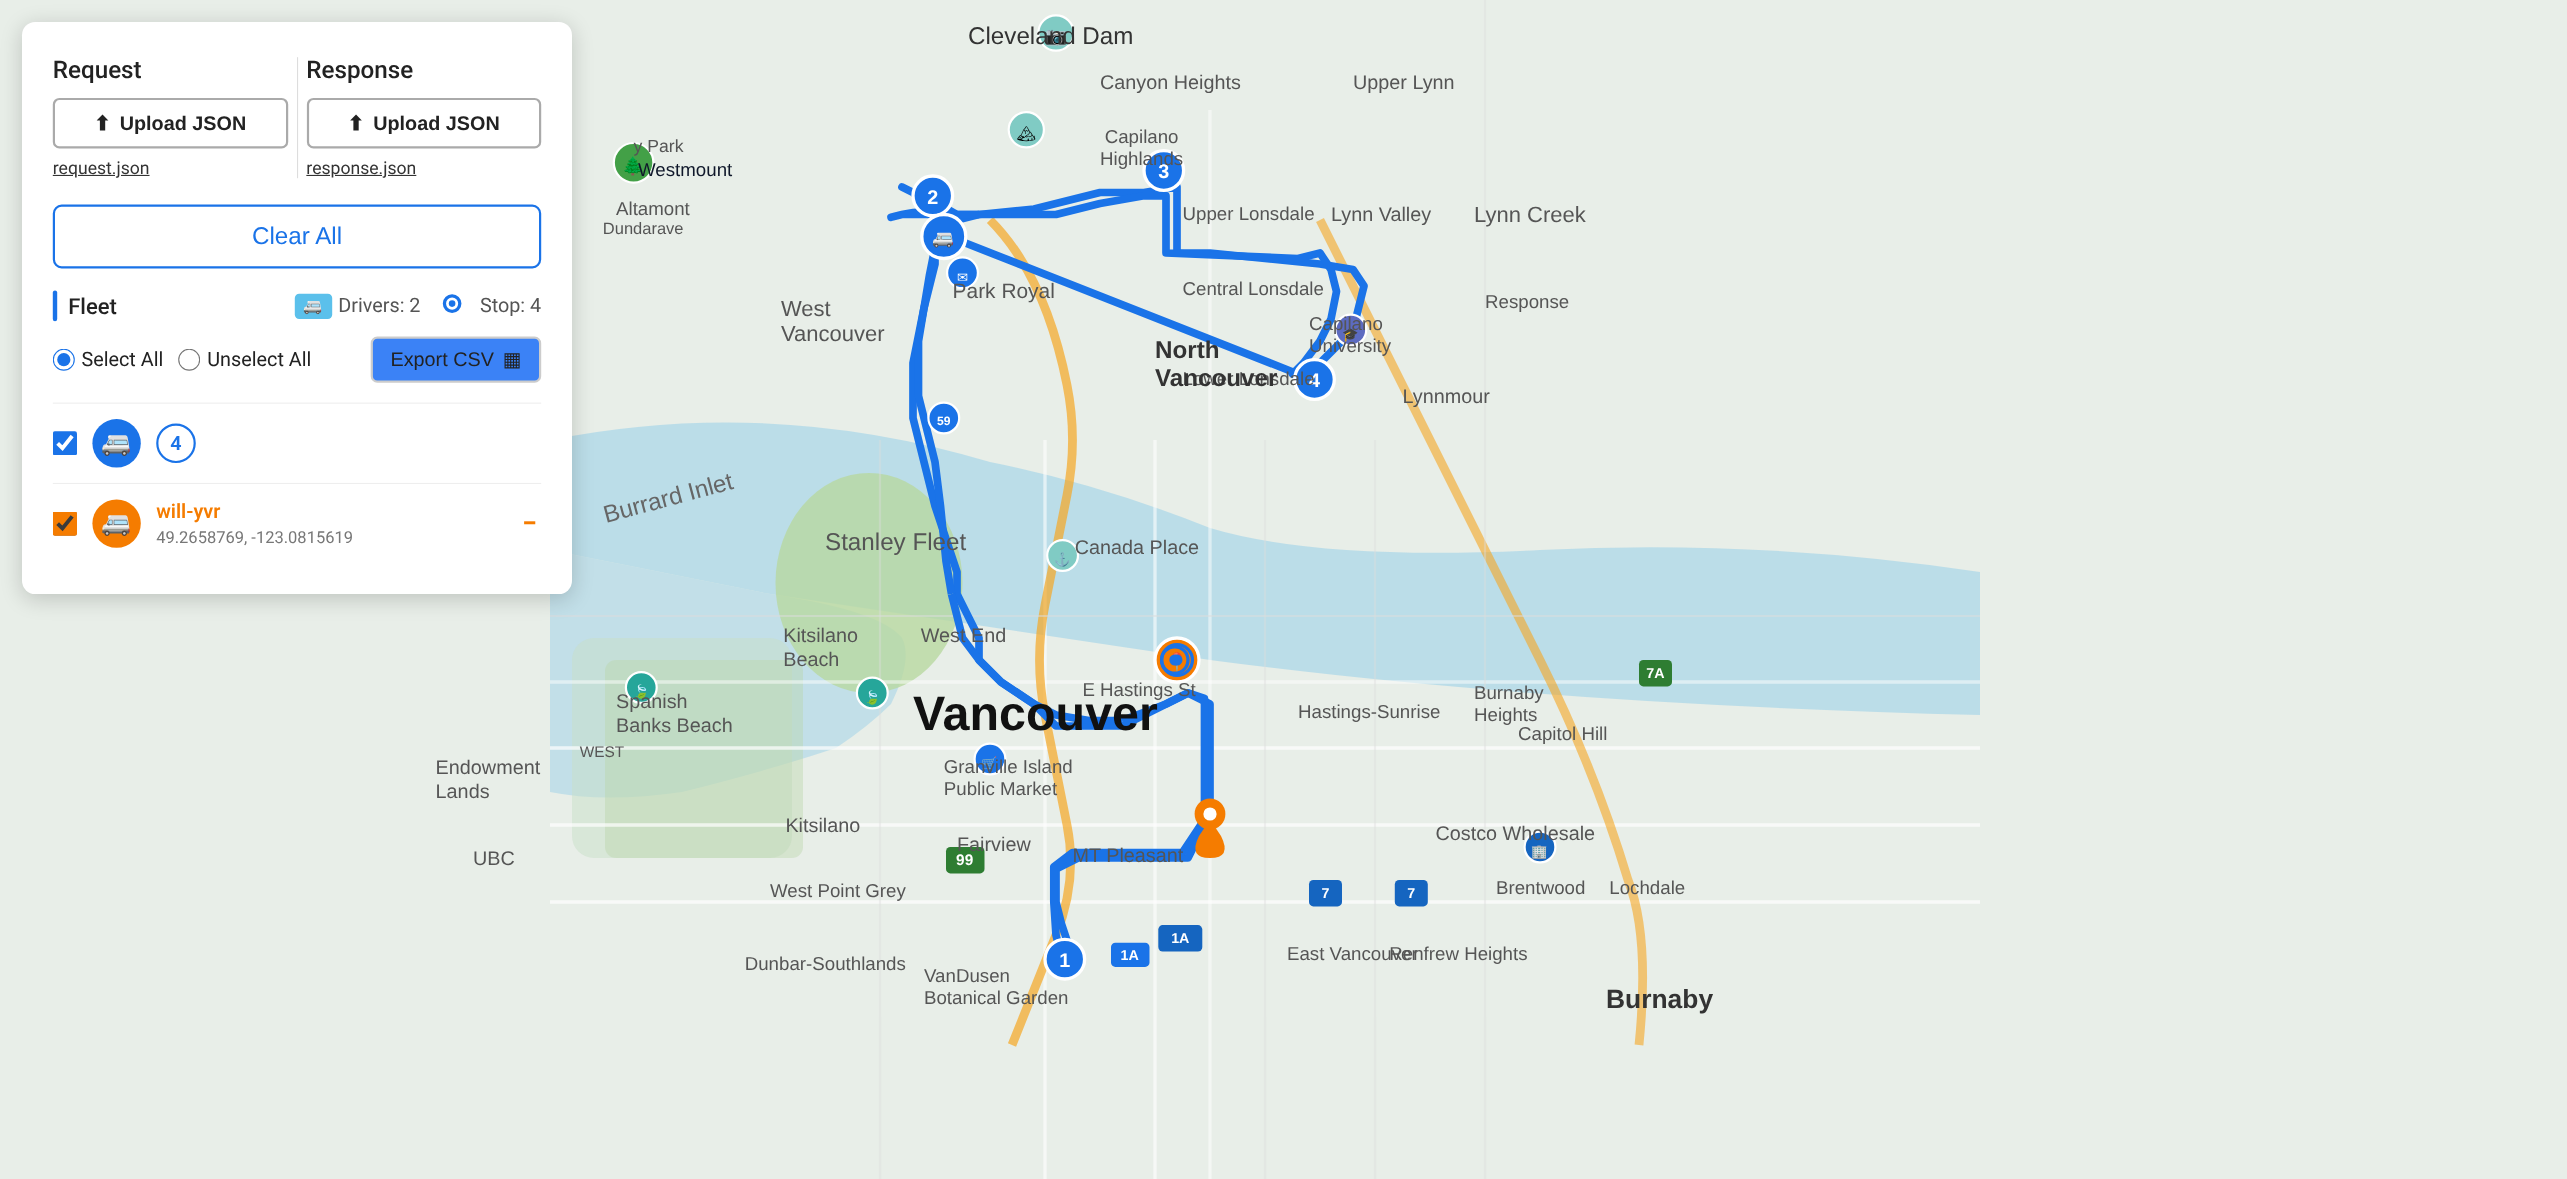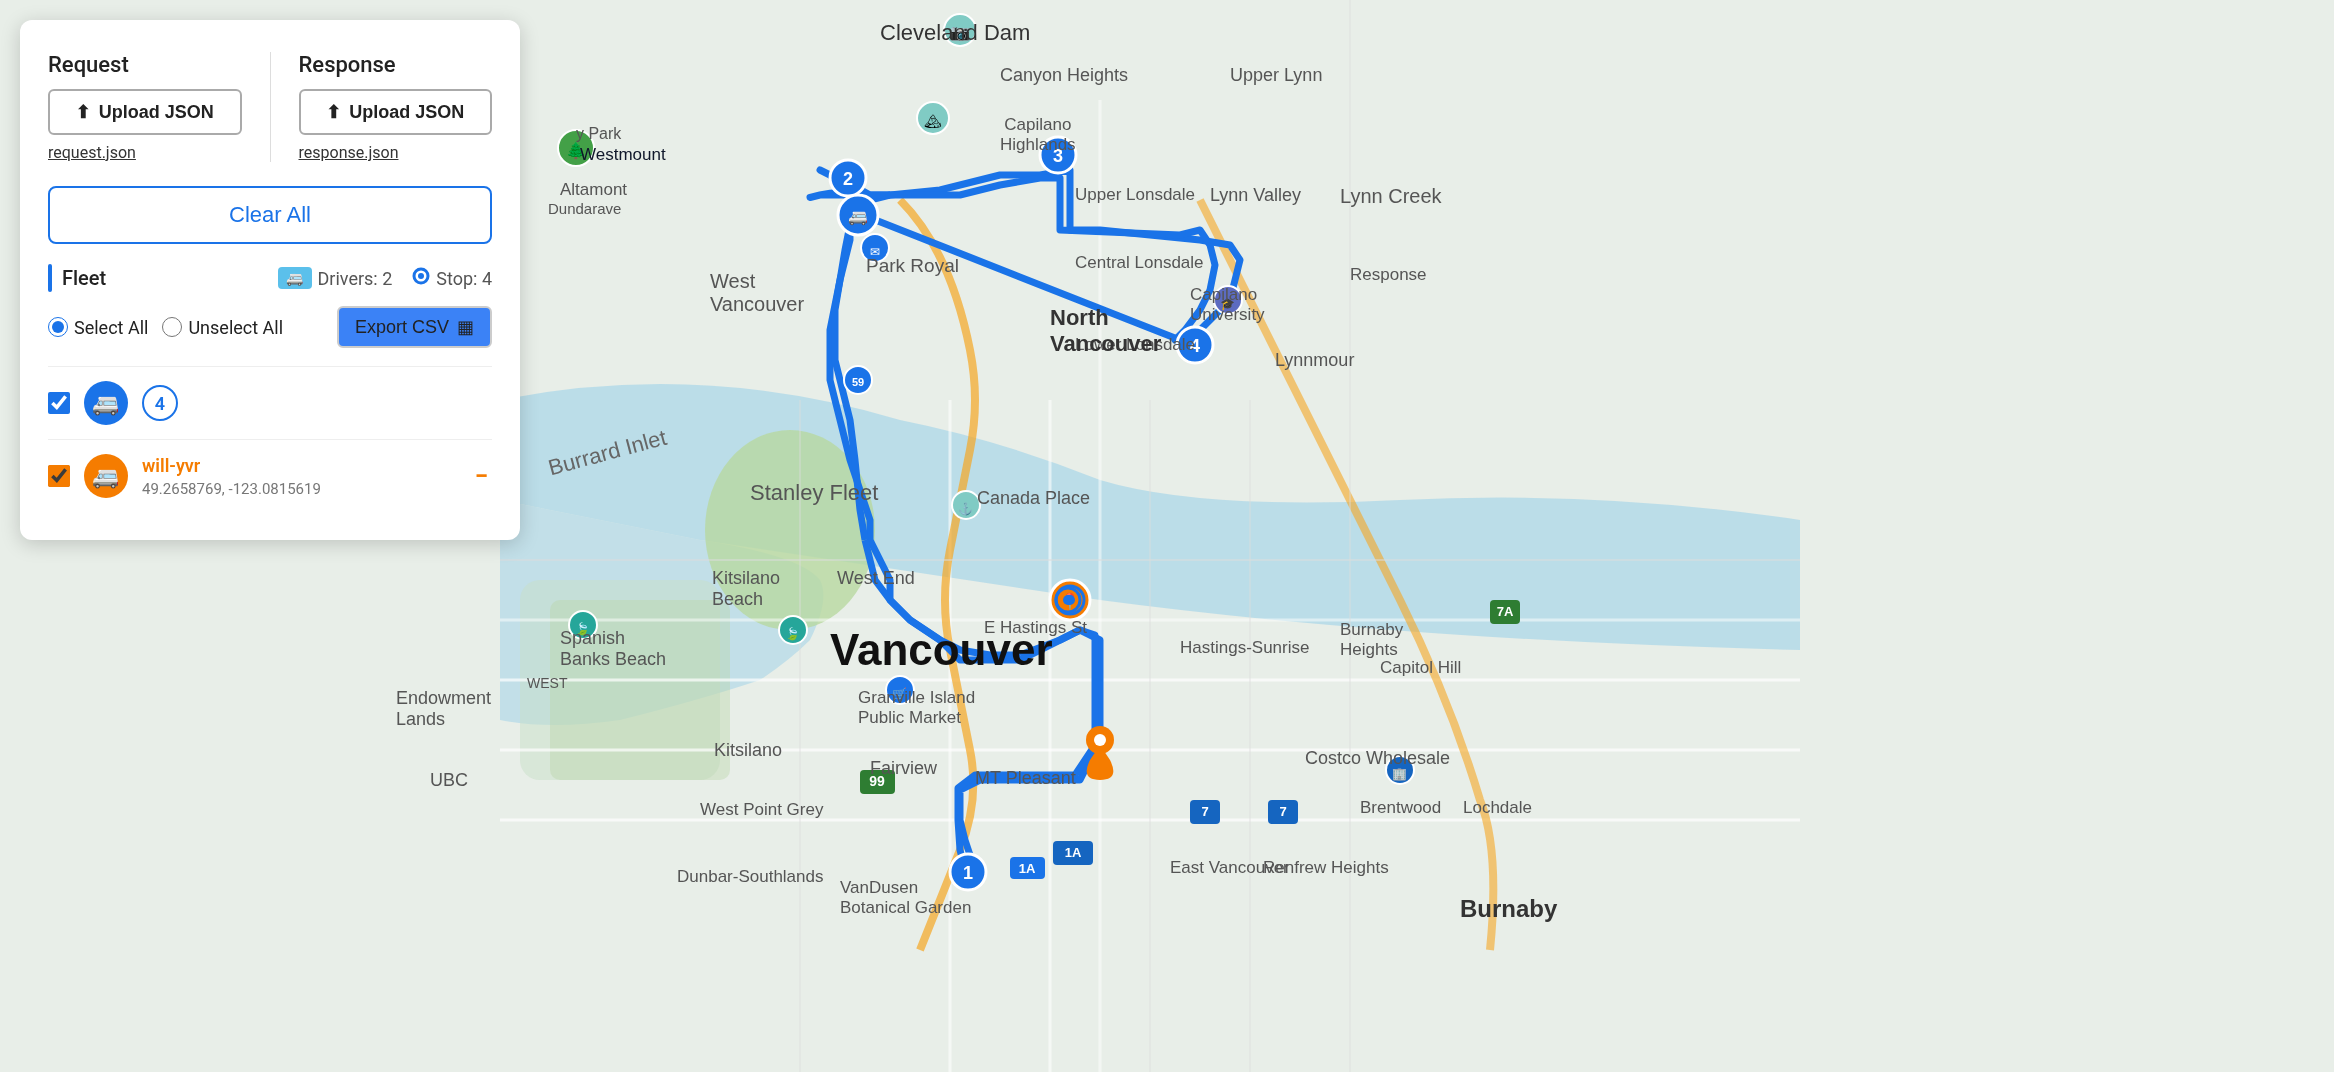--- a/index.html
+++ b/index.html
@@ -21,21 +21,21 @@
       width: 500px;
       background: #fff;
       border-radius: 12px;
       box-shadow: 0 4px 20px rgba(0,0,0,0.18);
       padding: 32px 28px 28px 28px;
       z-index: 10;
     }
 
     .panel-top-row {
       display: flex;
-      gap: 28px;
+      gap: 8px;
       margin-bottom: 24px;
     }
 
     .upload-section {
       flex: 1;
     }
 
     .upload-section-label {
       font-size: 22px;
       font-weight: 500;
@@ -114,21 +114,21 @@
       align-items: center;
       gap: 6px;
       font-size: 18px;
       color: #555;
       margin-right: 20px;
     }
 
     .stops-badge {
       display: flex;
       align-items: center;
-      gap: 6px;
+      gap: 16px;
       font-size: 18px;
       color: #555;
     }
 
     .select-row {
       display: flex;
       align-items: center;
       gap: 14px;
       margin-bottom: 18px;
     }

